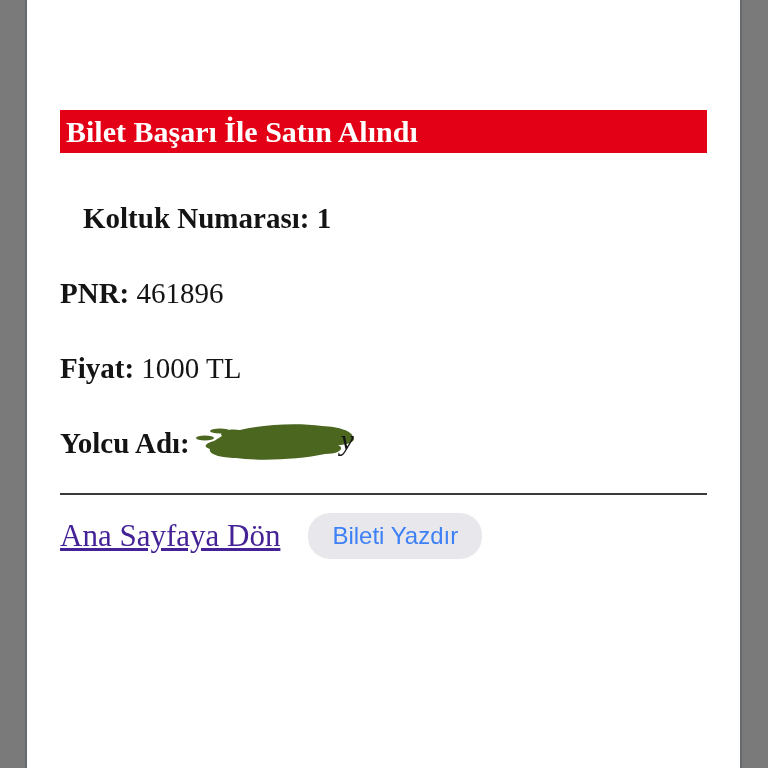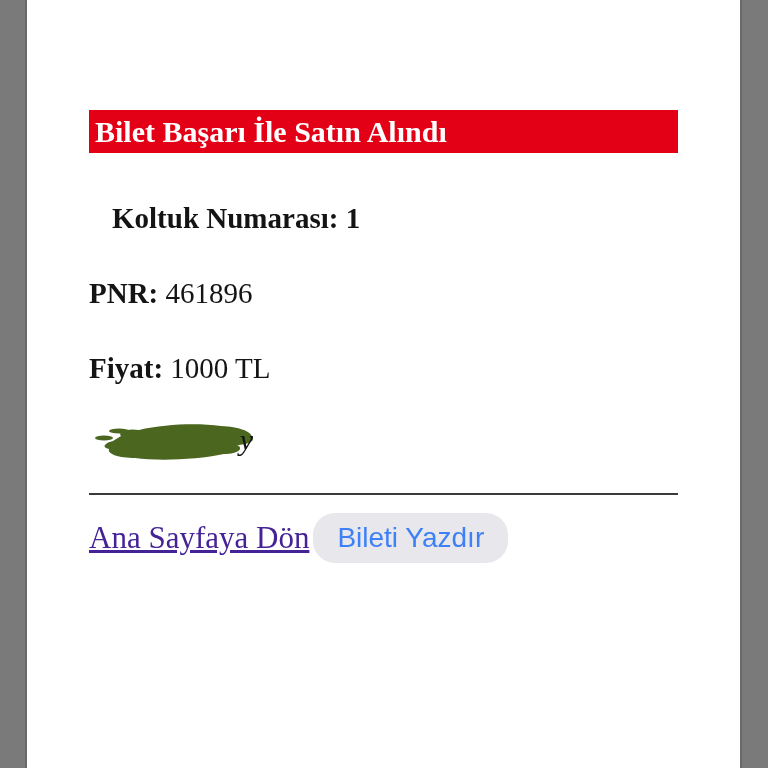--- a/index.html
+++ b/index.html
@@ -7,21 +7,21 @@
   body {
     width: 768px; height: 768px; overflow: hidden;
     background: #7a7a7a;
     font-family: "Liberation Serif", serif;
   }
   .frame { display: flex; width: 768px; height: 768px; }
   .gutter { background: #7a7a7a; flex: 0 0 auto; }
   .gutter-left  { width: 27px; border-right: 2px solid #666a6c; }
   .gutter-right { width: 28px; border-left: 2px solid #666a6c; }
   .page { flex: 1 1 auto; background: #ffffff; height: 100%; overflow: hidden; }
-  .content { padding: 0 62px; }
+  .content { padding: 0 33px; }
 
   .banner {
     margin: 110px 0 0 0;
     background: #e30016;
     color: #ffffff;
     height: 43px;
     line-height: 43px;
     padding: 0 6px;
     font-size: 30px;
     font-weight: bold;
@@ -59,34 +59,34 @@
 
   .divider {
     border: none;
     border-top: 2px solid #3a3a3a;
     margin: 30px 0 0 0;
   }
 
   .footer-row {
     display: flex;
     align-items: center;
-    gap: 4px;
+    gap: 28px;
     margin-top: 18px;
   }
   .home-link {
     color: #452397;
     text-decoration: underline;
     font-size: 31px;
     line-height: 38px;
     cursor: pointer;
     white-space: nowrap;
   }
   .print-btn {
     font-family: "Liberation Sans", sans-serif;
-    font-size: 28px;
+    font-size: 24px;
     color: #3e80f6;
     background: #e7e7ec;
     border: none;
     border-radius: 22px;
     padding: 9px 24px;
     cursor: pointer;
     white-space: nowrap;
   }
 </style>
 </head>
@@ -113,21 +113,21 @@
       </p>
 
       <p class="field">
         <span class="label">Fiyat:</span>
         <span>1000 TL</span>
       </p>
 
 
 
       <p class="field last">
-        <span class="redaction-wrap">
+        <span class="label">Yolcu Adı:</span><span class="redaction-wrap">
           <span class="remnant">y</span>
           <svg class="redaction-svg" width="166" height="42" viewBox="0 0 166 42" aria-hidden="true">
             <path fill="#4a661f" d="M30 15 C26 11, 36 7, 48 9 C74 3, 106 2, 130 5
               C148 6, 160 10, 161 16 C165 20, 156 24, 146 24 C153 27, 148 33, 133 33
               C106 39, 66 40, 44 37 C28 37, 16 33, 18 28 C10 26, 14 22, 22 20 Z"></path>
             <ellipse fill="#4a661f" cx="13" cy="17" rx="9" ry="2.6"></ellipse>
             <ellipse fill="#4a661f" cx="28" cy="10" rx="10" ry="2.4"></ellipse>
           </svg>
         </span>
       </p>

